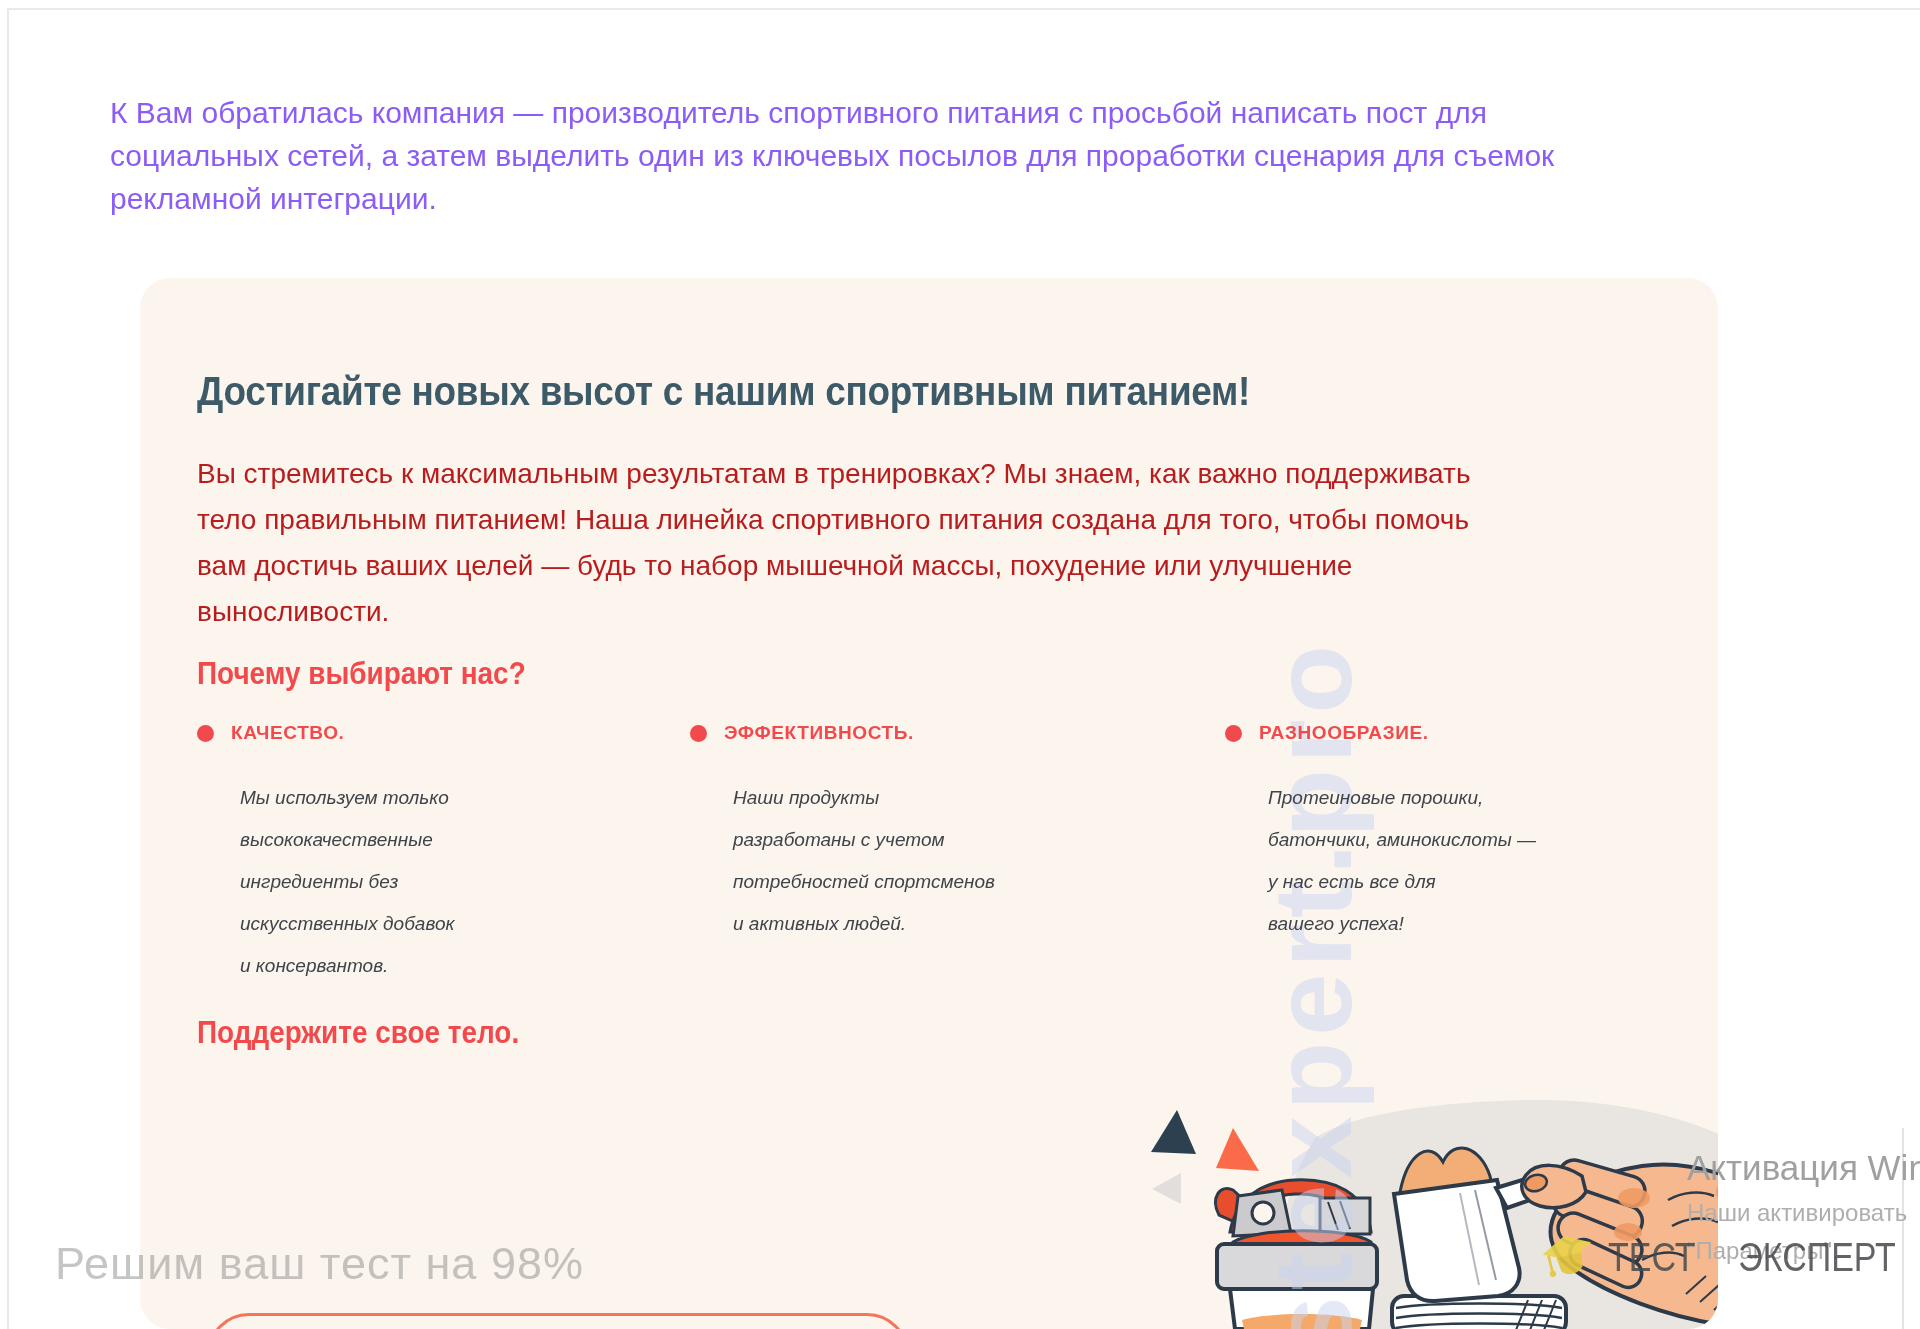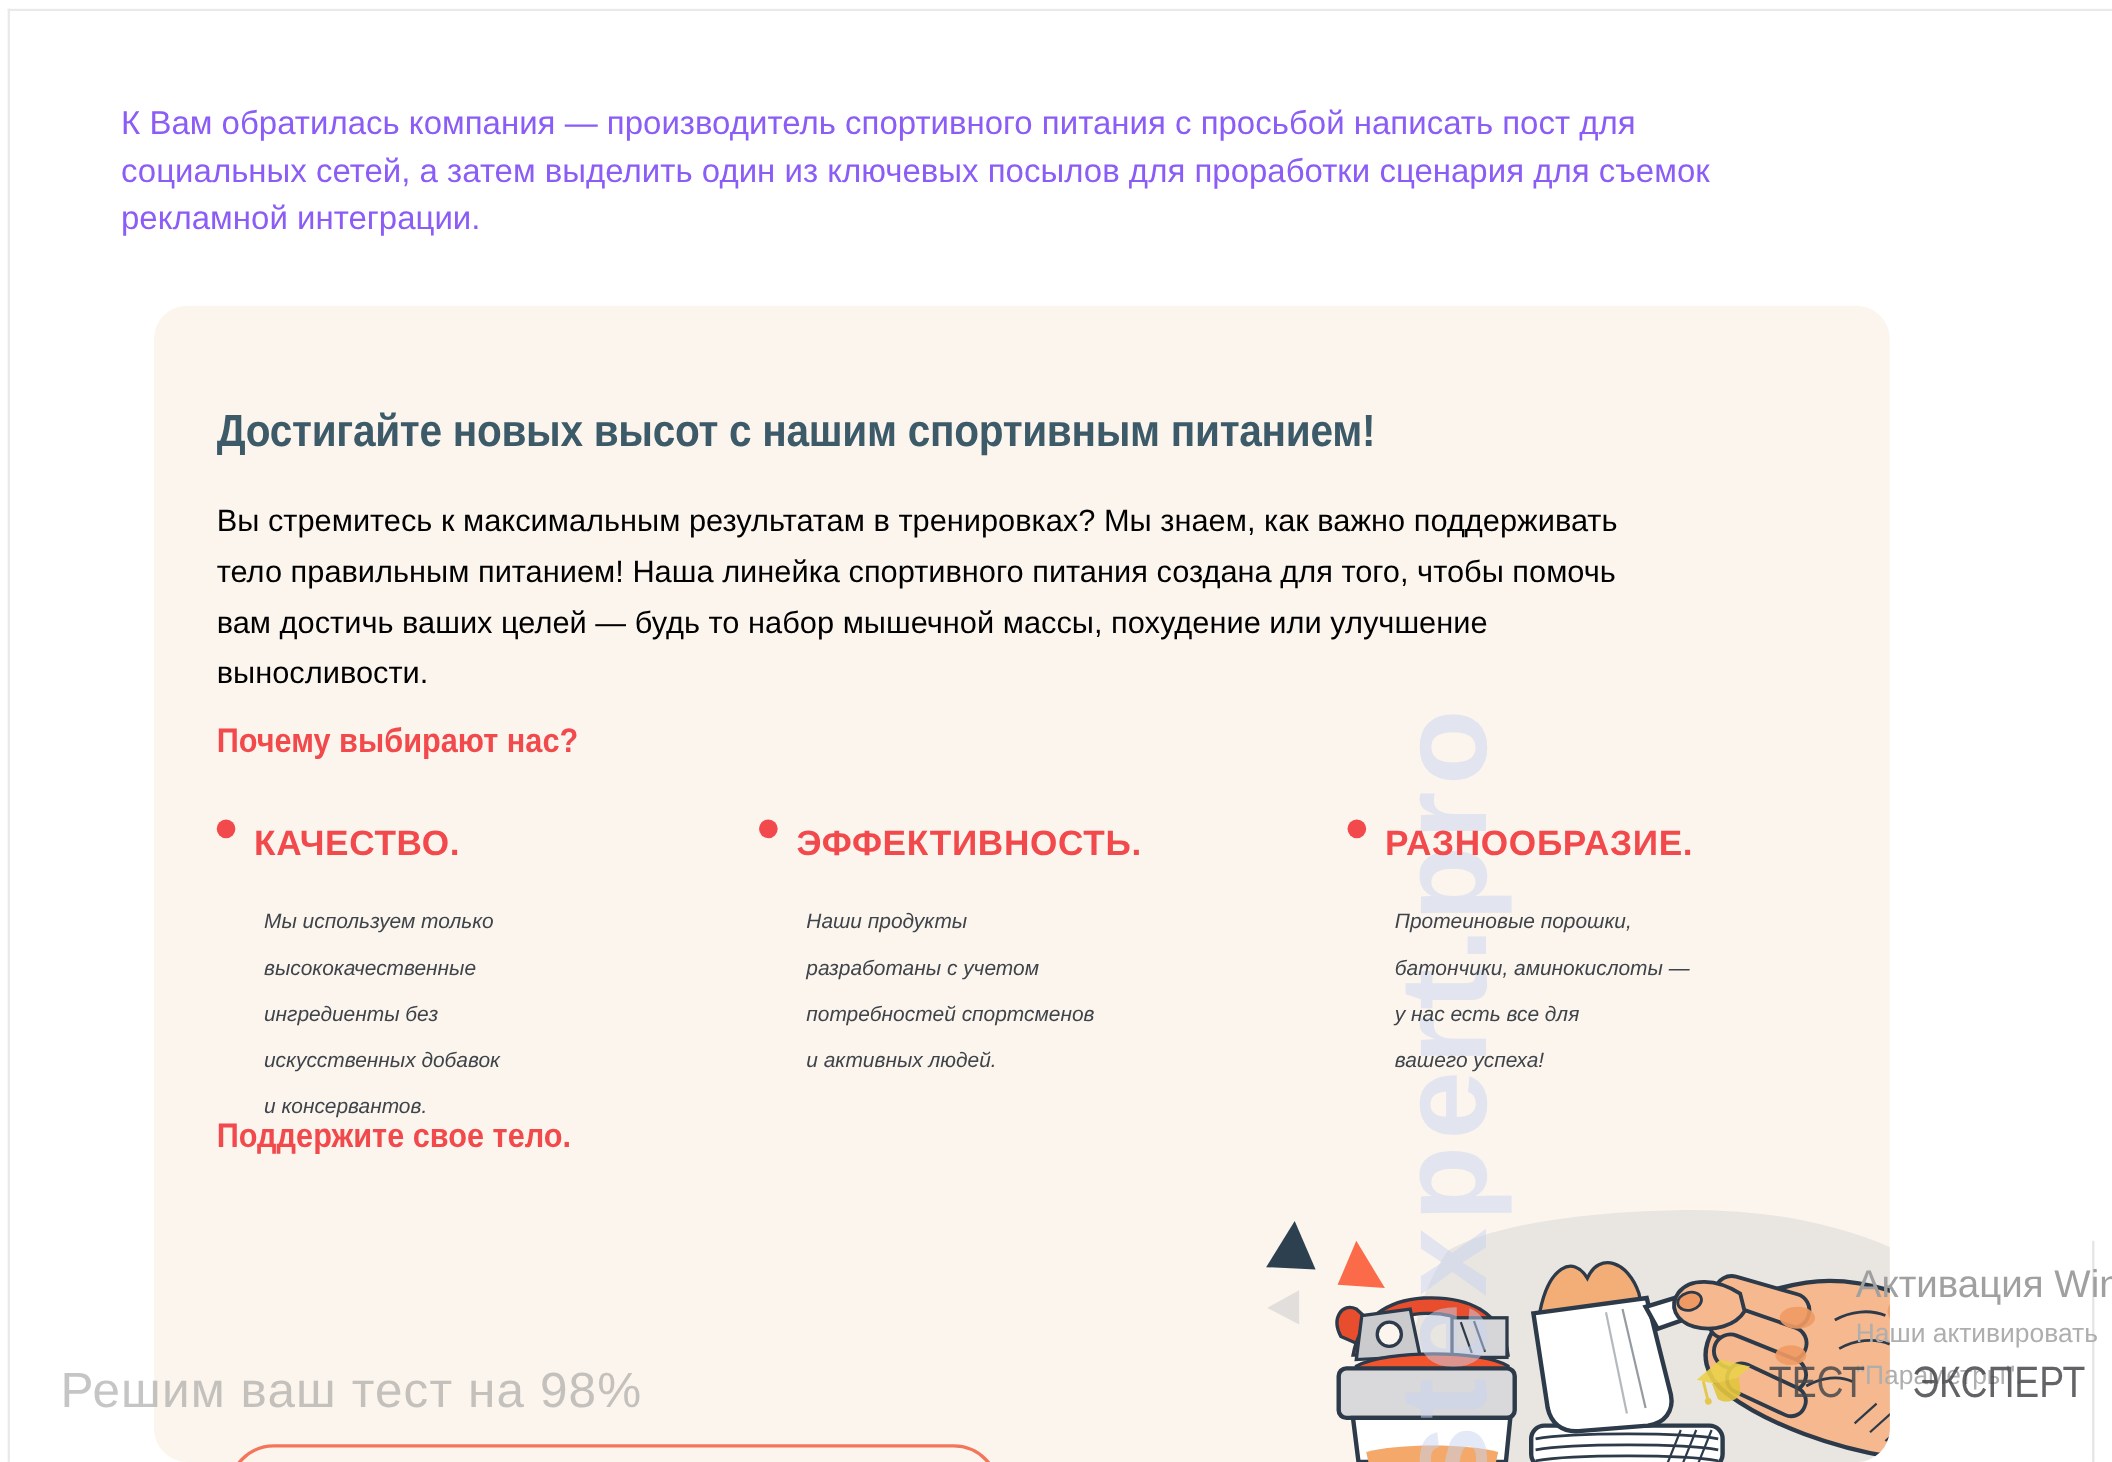--- a/index.html
+++ b/index.html
@@ -11,32 +11,32 @@
   .border-right{position:absolute;left:1902px;top:1128px;width:0;height:201px;border-left:2px solid #e4e4e4;}
 
   .task-text{position:absolute;left:110px;top:91px;font-size:30px;line-height:43px;color:#8b5cf6;
              white-space:pre;z-index:3;}
 
   .card{position:absolute;left:140px;top:278px;width:1578px;height:1051px;background:#fcf5ee;
         border-radius:30px;overflow:hidden;}
 
   .card-title{position:absolute;left:57px;top:90px;font-size:41px;font-weight:700;color:#3d5a68;
               letter-spacing:-0.3px;white-space:pre;transform:scaleX(0.9);transform-origin:left top;z-index:3;}
-  .card-intro{position:absolute;left:57px;top:173px;font-size:28px;line-height:46px;color:#000000;
+  .card-intro{position:absolute;left:57px;top:173px;font-size:28px;line-height:46px;color:#b91c1c;
               white-space:pre;z-index:3;}
   .red-heading{position:absolute;font-size:31px;font-weight:700;color:#f24a4c;white-space:pre;
                transform:scaleX(0.9);transform-origin:left top;z-index:3;}
   .why-heading{left:57px;top:378px;}
   .support-heading{left:57px;top:737px;}
 
   .feature{position:absolute;top:444px;z-index:3;}
   .f1{left:57px;} .f2{left:550px;} .f3{left:1085px;}
   .feature-head{display:flex;align-items:center;gap:17px;}
   .bullet{width:17px;height:17px;border-radius:50%;background:#f24a4c;flex:0 0 auto;}
-  .feature-title{font-size:32px;font-weight:700;color:#f24a4c;letter-spacing:0.6px;white-space:pre;margin-top:26px;}
+  .feature-title{font-size:19px;font-weight:700;color:#f24a4c;letter-spacing:0.6px;white-space:pre;}
   .feature-body{margin-top:33px;padding-left:43px;font-size:19px;line-height:42px;color:#3f444a;white-space:pre;font-style:italic;}
 
   .support-para{position:absolute;left:57px;top:794px;font-size:28px;line-height:45px;color:#3f444a;
                 white-space:pre;z-index:3;}
 
   .pill-button{position:absolute;left:67px;top:1035px;width:702px;height:92px;background:transparent;
                border:3px solid #f3765b;border-radius:42px;z-index:3;cursor:pointer;}
 
   .illustration{position:absolute;left:790px;top:802px;width:853px;height:249px;z-index:1;}
 

